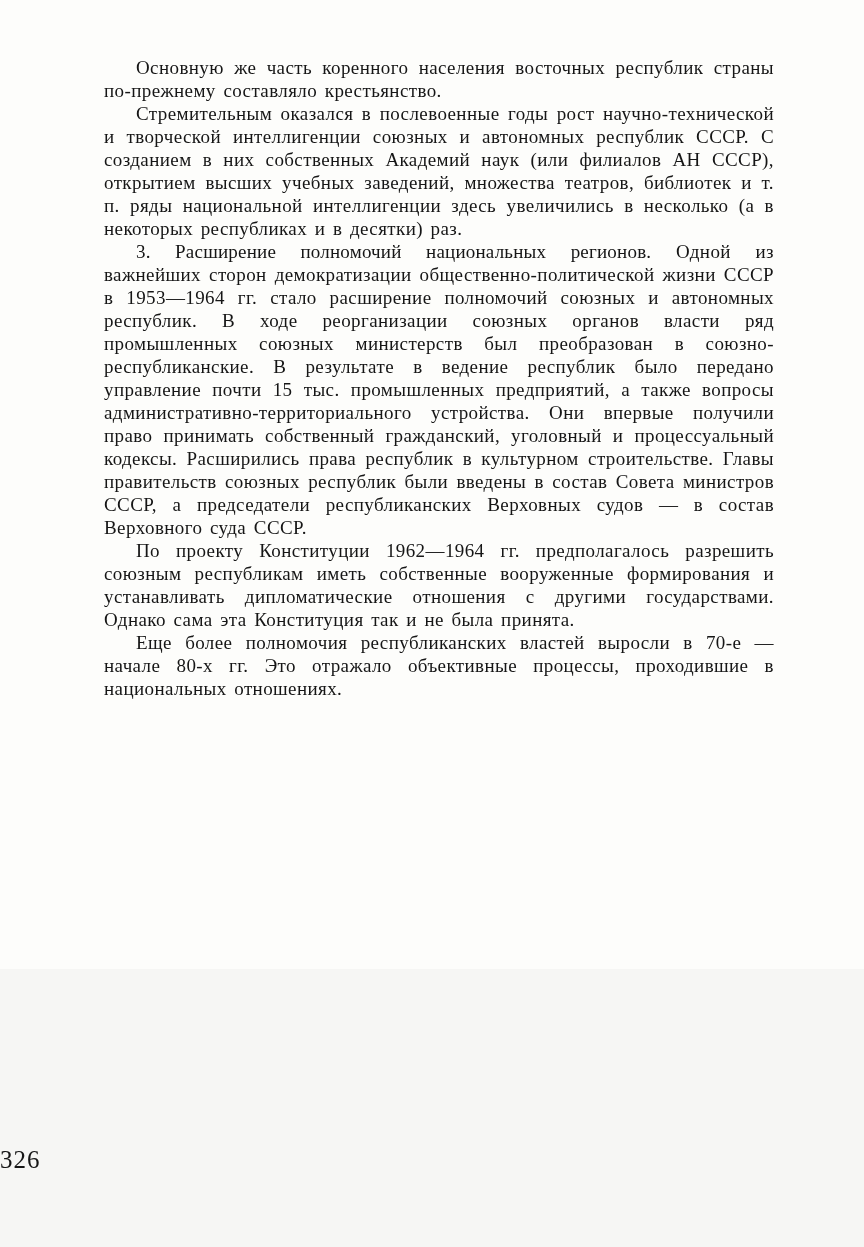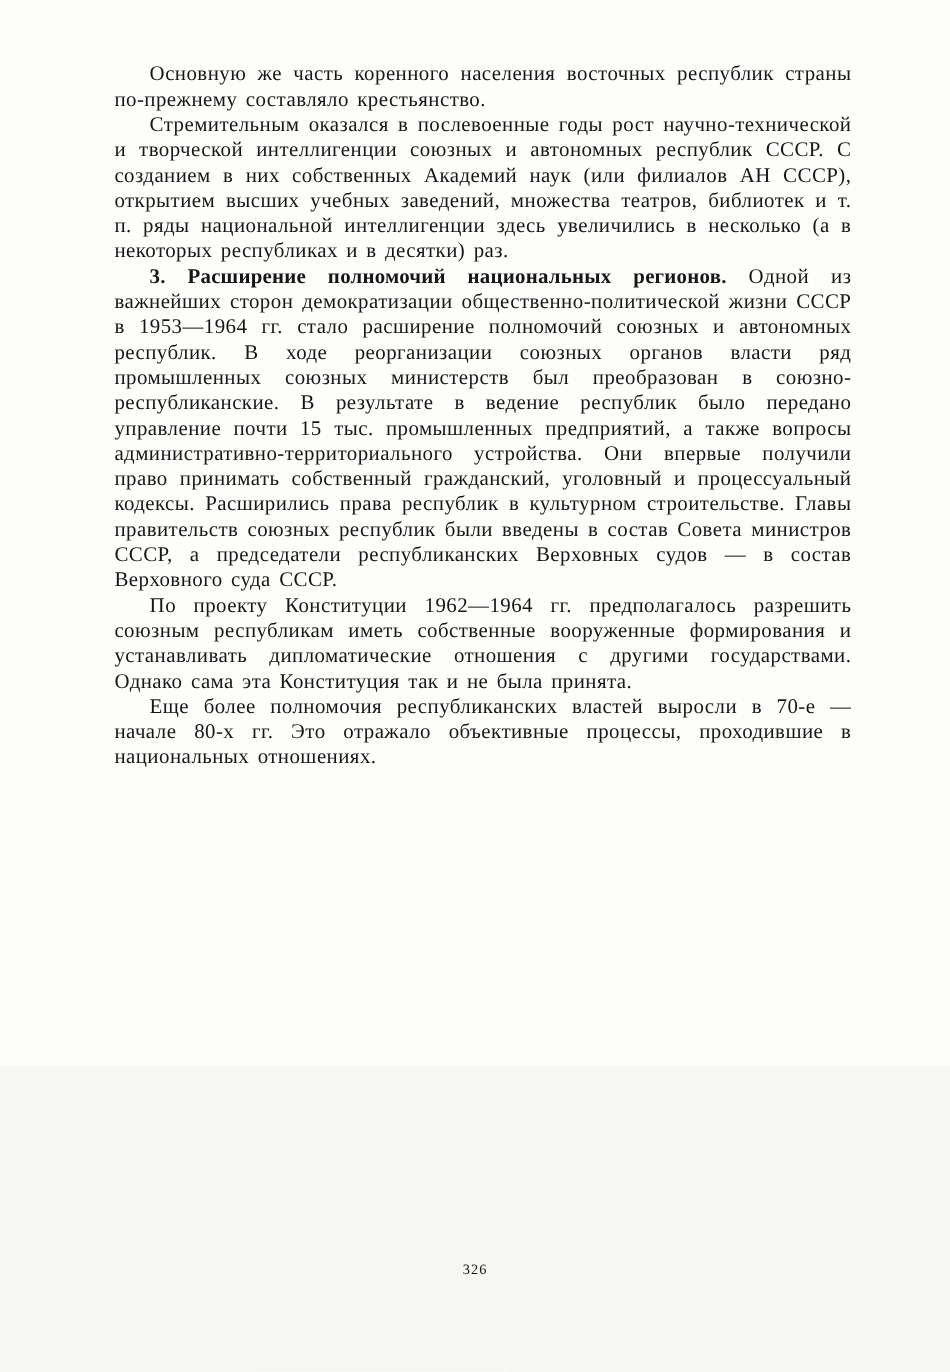--- a/index.html
+++ b/index.html
@@ -33,31 +33,30 @@
     text-align: justify;
     letter-spacing: 0.4px;
     word-spacing: 2.5px;
   }
   .text-block p {
     margin: 0;
     padding: 0;
     text-indent: 32px;
   }
   .text-block p b {
-    font-weight: bold;
+    font-weight: normal;
     letter-spacing: 0.2px;
   }
   .page-number {
     position: absolute;
     left: 0;
     top: 1146px;
     width: 864px;
-    text-align: center;
     color: #161616;
-    font-size: 13px;
+    font-size: 25px;
     letter-spacing: 1px;
   }
 </style>
 </head>
 <body>
 
 <div class="page">
   <div class="text-block">
     <p>
       <span>Основную же часть коренного населения восточных республик страны по-прежнему составляло крестьянство.</span>

